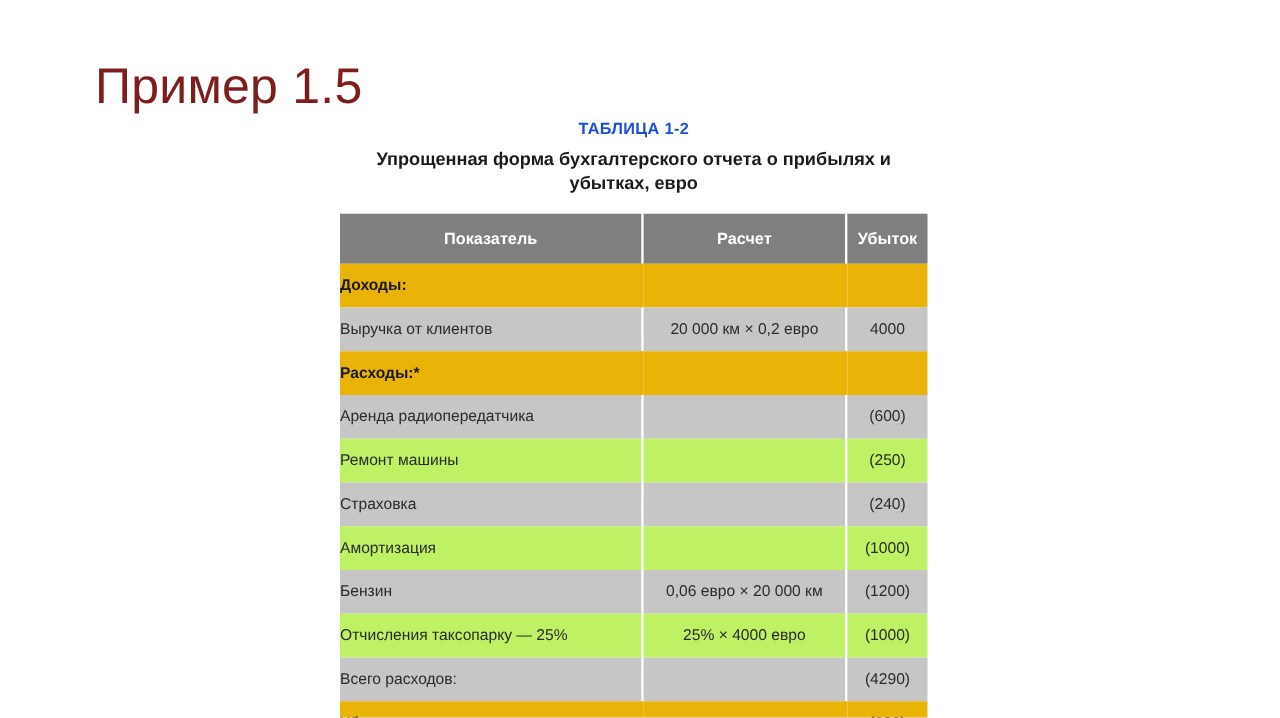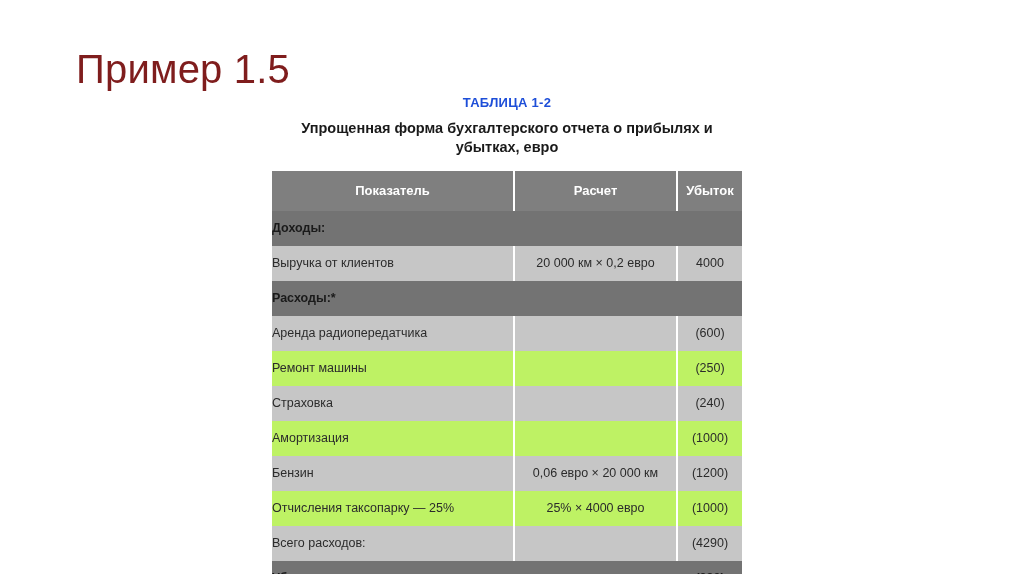--- a/index.html
+++ b/index.html
@@ -96,21 +96,21 @@
     color: #2b2b2b;
     border-right: 2px solid #ffffff;
   }
   .trow td:last-child { border-right: none; }
 
   .trow.band td { background: #c6c6c6; }
   .trow.plain td { background: #bef264; border-right-color: #ffffff; }
 
   
   .trow.section td {
-    background: #737373;
+    background: #eab308;
     font-weight: bold;
     font-size: 12.5px;
     color: #1a1a1a;
     border-right: none;
   }
 
   .cell-indicator { padding-left: 11px; text-align: left; }
   .cell-calc      { text-align: center; }
   .cell-sum       { text-align: center; padding-right: 2px; margin-left: 30px; }
 

